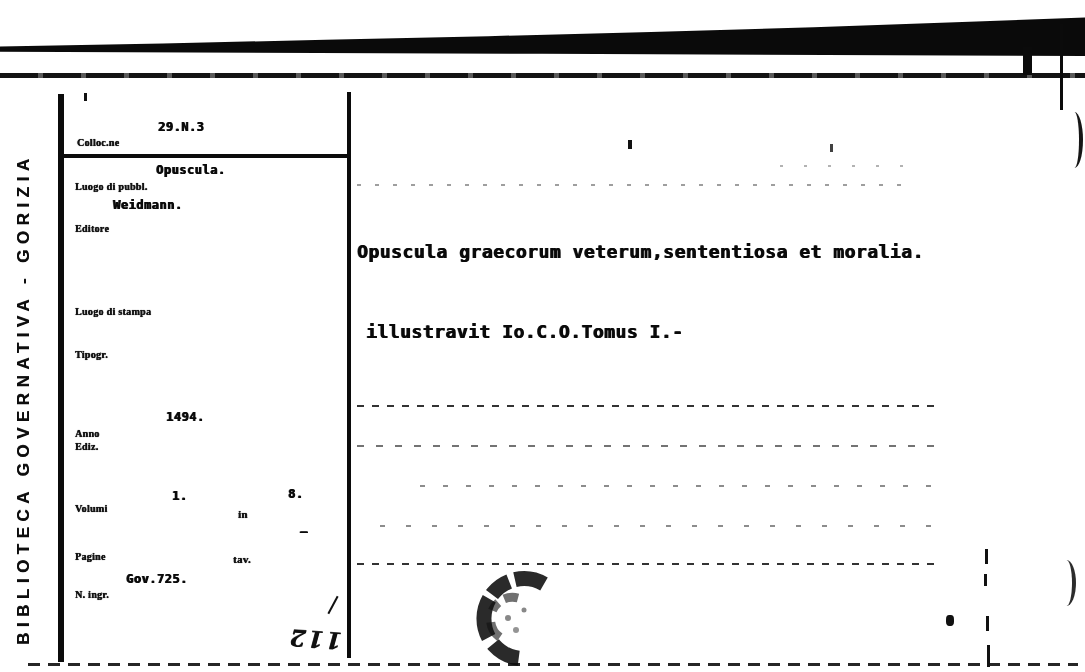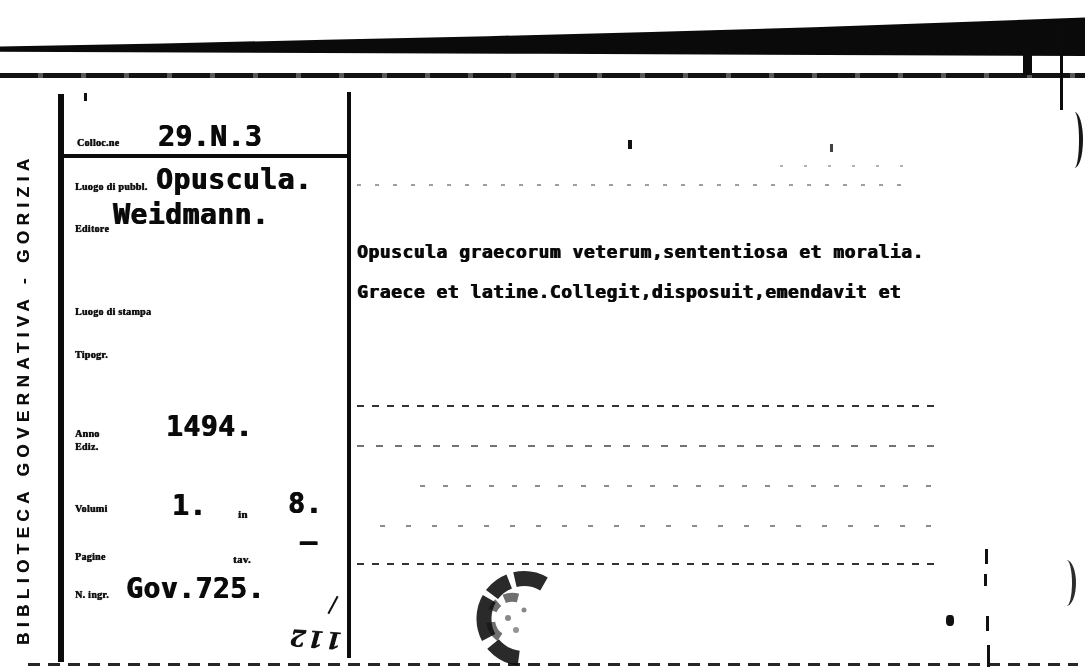--- a/index.html
+++ b/index.html
@@ -4,21 +4,21 @@
 <title>Document</title>
 <style>
   html,body{margin:0;padding:0;background:#ffffff;}
   .page{position:relative;width:1085px;height:672px;background:#ffffff;overflow:hidden;
         font-family:"DejaVu Sans Mono",monospace;}
   
   .typed{position:absolute;font-family:"DejaVu Sans Mono",monospace;font-weight:bold;
          color:#0a0a0a;white-space:pre;letter-spacing:.5px;
          text-shadow:.7px .3px .6px rgba(0,0,0,.95), -.4px 0 .5px rgba(0,0,0,.55);}
   .typed.main{font-size:18px;}
-  .typed.side{font-size:28px;}
+  .typed.side{font-size:12px;}
   
   .label{position:absolute;font-family:"Liberation Serif",serif;font-weight:bold;
          color:#141414;font-size:10px;letter-spacing:.3px;white-space:nowrap;
          text-shadow:0 0 .8px #000, .4px .2px 0 rgba(0,0,0,.6);}
   .label.tiny{font-size:11px;}
   
   .bar{position:absolute;background:#0b0b0b;}
   .dashes{position:absolute;height:2px;
           background-image:repeating-linear-gradient(90deg,#000 0 7px,transparent 7px 15px);}
   .spine{position:absolute;left:14px;top:100px;width:545px;white-space:nowrap;
@@ -80,21 +80,21 @@
   <span class="label" style="left:75px;top:551px;">Pagine</span>
   <span class="label tiny" style="left:233px;top:553px;">tav.</span>
 
   <span class="typed side" style="left:126px;top:572px;">Gov.725.</span>
   <span class="label" style="left:75px;top:589px;">N. ingr.</span>
 
   <span class="handnum">112</span>
   <div class="speck" style="left:332px;top:595px;width:2px;height:20px;transform:rotate(28deg);"></div>
 
   <span class="typed main" style="left:357px;top:241px;">Opuscula graecorum veterum,sententiosa et moralia.</span>
-  <span class="typed main" style="left:357px;top:281px;">Graece et latine.Collegit,disposuit,emendavit et</span>
+  <span class="typed main" style="left:366px;top:321px;">illustravit Io.C.O.Tomus I.-</span>
 
   <div class="dashes" style="left:357px;top:184px;width:548px;opacity:.38;background-image:repeating-linear-gradient(90deg,#000 0 4px,transparent 4px 18px);"></div>
   <div class="dashes" style="left:780px;top:165px;width:128px;opacity:.3;background-image:repeating-linear-gradient(90deg,#000 0 3px,transparent 3px 24px);"></div>
   <div class="dashes" style="left:357px;top:405px;width:578px;opacity:.8;"></div>
   <div class="dashes" style="left:357px;top:445px;width:578px;opacity:.55;background-image:repeating-linear-gradient(90deg,#000 0 7px,transparent 7px 19px);"></div>
   <div class="dashes" style="left:420px;top:485px;width:515px;opacity:.45;background-image:repeating-linear-gradient(90deg,#000 0 5px,transparent 5px 23px);"></div>
   <div class="dashes" style="left:380px;top:525px;width:555px;opacity:.45;background-image:repeating-linear-gradient(90deg,#000 0 5px,transparent 5px 26px);"></div>
   <div class="dashes" style="left:357px;top:563px;width:583px;opacity:.8;"></div>
 
   <div class="dashes" style="left:28px;top:663px;width:1050px;height:3px;opacity:.85;background-image:repeating-linear-gradient(90deg,#000 0 12px,transparent 12px 20px);"></div>

